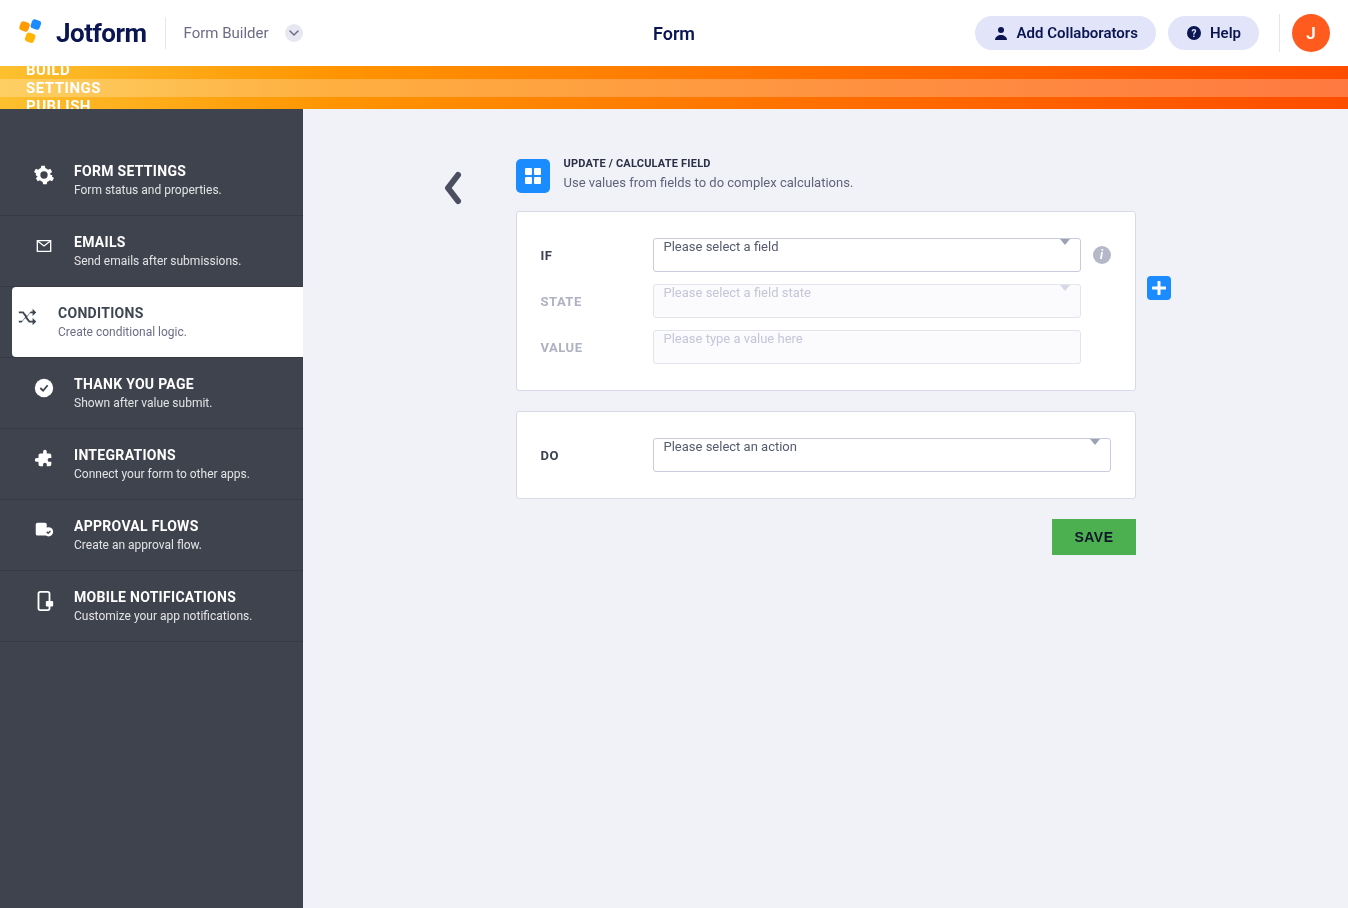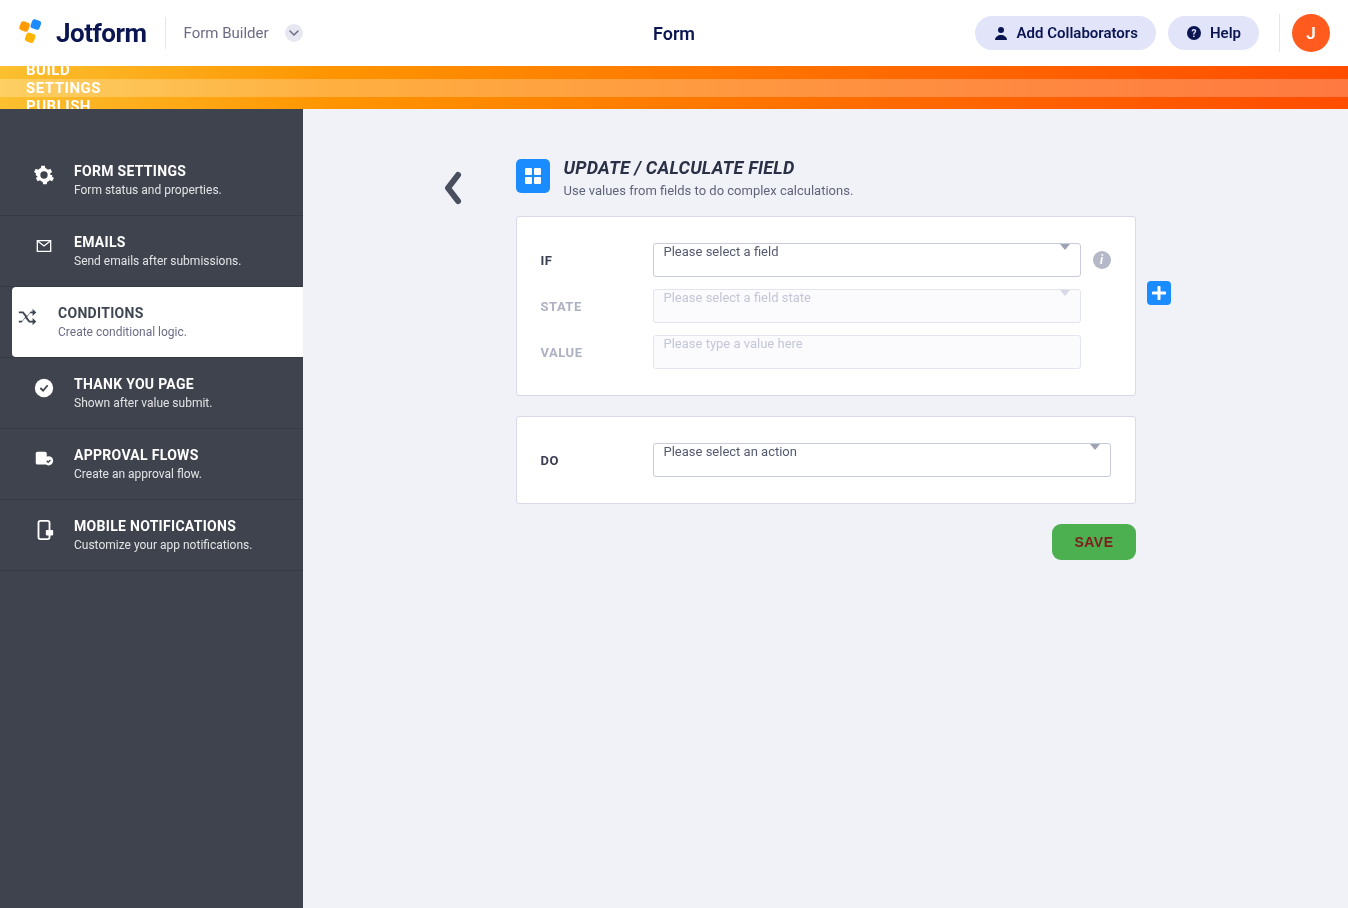--- a/index.html
+++ b/index.html
@@ -75,21 +75,21 @@
   .back-arrow {
     position: absolute; left: -74px; top: 14px;
     width: 22px; height: 34px; color: #4a4f5f;
   }
   .condition-header { display: flex; gap: 14px; margin-bottom: 18px; }
   .cond-icon {
     width: 34px; height: 34px; border-radius: 5px;
     background: #1a8cff; display: flex; align-items: center; justify-content: center;
     flex-shrink: 0; margin-top: 2px;
   }
-  .cond-title { font-weight: 700; font-size: 18px; color: #2a3045; letter-spacing: 0.2px; font-style: italic; }
+  .cond-title { font-weight: 700; font-size: 11px; color: #2a3045; letter-spacing: 0.2px; }
   .cond-sub { font-size: 13px; color: #5f647a; margin-top: 5px; }
 
   .panel {
     background: #fff;
     border: 1px solid #d8dae9;
     border-radius: 3px;
     padding: 20px 24px;
     margin-bottom: 20px;
     position: relative;
   }
@@ -116,22 +116,22 @@
     font-size: 12px; font-weight: 700; font-style: italic; flex-shrink:0;
   }
   .info-spacer { width: 18px; flex-shrink: 0; }
   .add-rule {
     position: absolute; right: -36px; top: 64px;
     width: 24px; height: 24px; border-radius: 4px;
     background: #1a8cff; display: flex; align-items: center; justify-content: center;
   }
   .save-row { display: flex; justify-content: flex-end; }
   .save-btn {
-    background: #4caf50; color: #7f1d1d; border: none;
-    border-radius: 9px; padding: 10px 22px;
+    background: #4caf50; color: #0f172a; border: none;
+    border-radius: 0; padding: 10px 22px;
     font-weight: 700; font-size: 14px; letter-spacing: 0.5px;
   }
 </style>
 </head>
 <body>
 
 <div class="topbar">
   <div class="logo-wrap">
     <div class="logo-mark">
       <svg viewBox="0 0 32 32">
@@ -225,20 +225,31 @@
           </svg>
       </div>
       <div>
         <div class="title">THANK YOU PAGE</div>
         <div class="sub">Shown after value submit.</div>
       </div>
     </div>
     <div class="side-item">
       <div class="side-icon">
         <svg viewBox="0 0 24 24" width="22" height="22" fill="#fff">
+            <path d="M13 2a2 2 0 012 2v2h3a2 2 0 012 2v3h-2a2 2 0 100 4h2v3a2 2 0 01-2 2h-3v-2a2 2 0 10-4 0v2H8a2 2 0 01-2-2v-3H4a2 2 0 110-4h2V8a2 2 0 012-2h3V4a2 2 0 012-2z"></path>
+          </svg>
+      </div>
+      <div>
+        <div class="title">INTEGRATIONS</div>
+        <div class="sub">Connect your form to other apps.</div>
+      </div>
+    </div>
+    <div class="side-item">
+      <div class="side-icon">
+        <svg viewBox="0 0 24 24" width="22" height="22" fill="#fff">
             <rect x="3" y="4" width="12" height="14" rx="2"></rect>
             <circle cx="17" cy="14" r="5" fill="#fff"></circle>
             <path d="M15 14l1.5 1.5L19 13" stroke="#3f434e" stroke-width="1.5" fill="none"></path>
           </svg>
       </div>
       <div>
         <div class="title">APPROVAL FLOWS</div>
         <div class="sub">Create an approval flow.</div>
       </div>
     </div>

